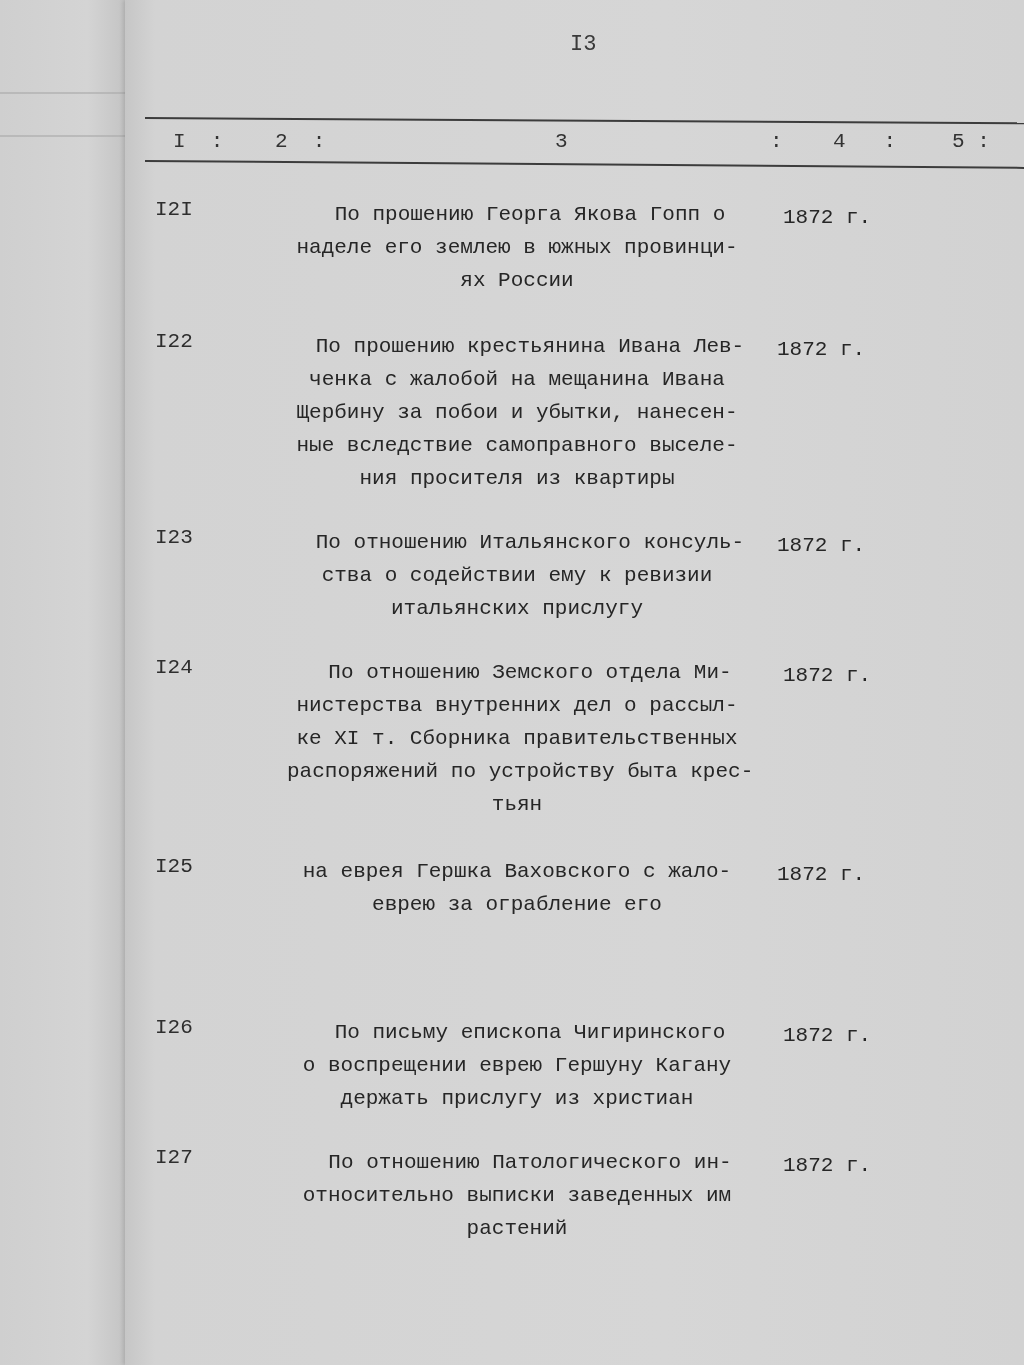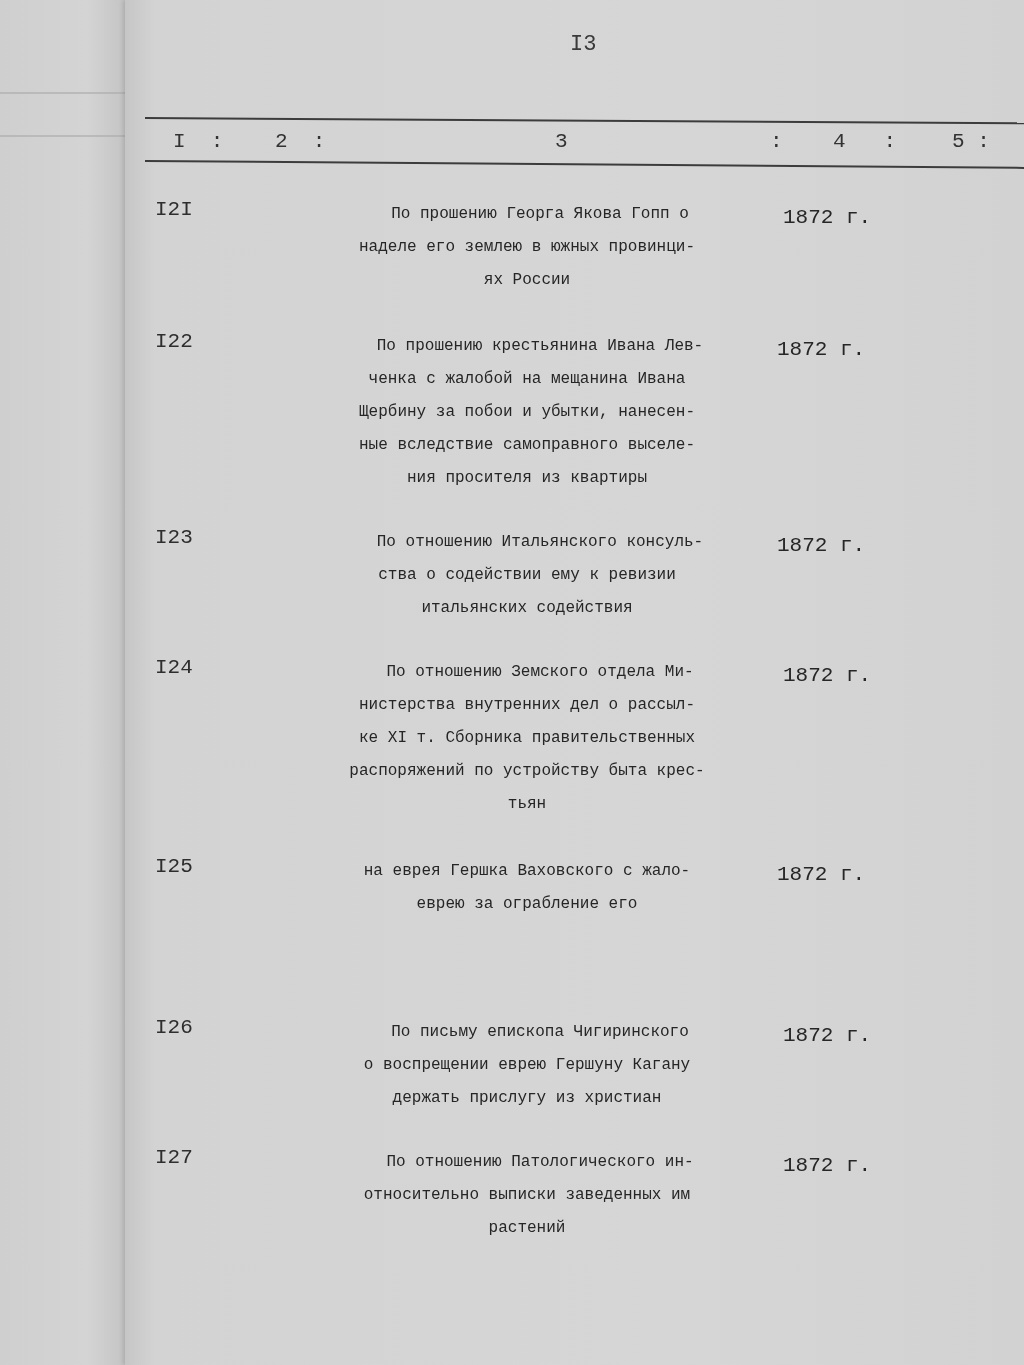--- a/index.html
+++ b/index.html
@@ -71,23 +71,23 @@
     }
     .entry .num {
       position: absolute;
       left: 30px;
       top: 0;
       font-size: 21px;
       color: #2e2e2e;
     }
     .entry .desc {
       position: absolute;
-      left: 172px;
+      left: 162px;
       top: 0;
-      font-size: 16px;
+      font-size: 21px;
       line-height: 33px;
       color: #262626;
       width: 460px;
     }
     .entry .desc .line {
       display: block;
       white-space: pre;
     }
     .entry .desc .line.first {
       padding-left: 26px;
@@ -141,21 +141,21 @@
       <span class="line">ния просителя из квартиры</span>
     </div>
     <div class="year tight">1872 г.</div>
   </div>
 
   <div class="entry" style="top:526px">
     <div class="num">I23</div>
     <div class="desc">
       <span class="line first">По отношению Итальянского консуль-</span>
       <span class="line">ства о содействии ему к ревизии</span>
-      <span class="line">итальянских содействия</span>
+      <span class="line">итальянских прислугу</span>
     </div>
     <div class="year tight">1872 г.</div>
   </div>
 
   <div class="entry" style="top:656px">
     <div class="num">I24</div>
     <div class="desc">
       <span class="line first">По отношению Земского отдела Ми-</span>
       <span class="line">нистерства внутренних дел о рассыл-</span>
       <span class="line">ке XI т. Сборника правительственных</span>

